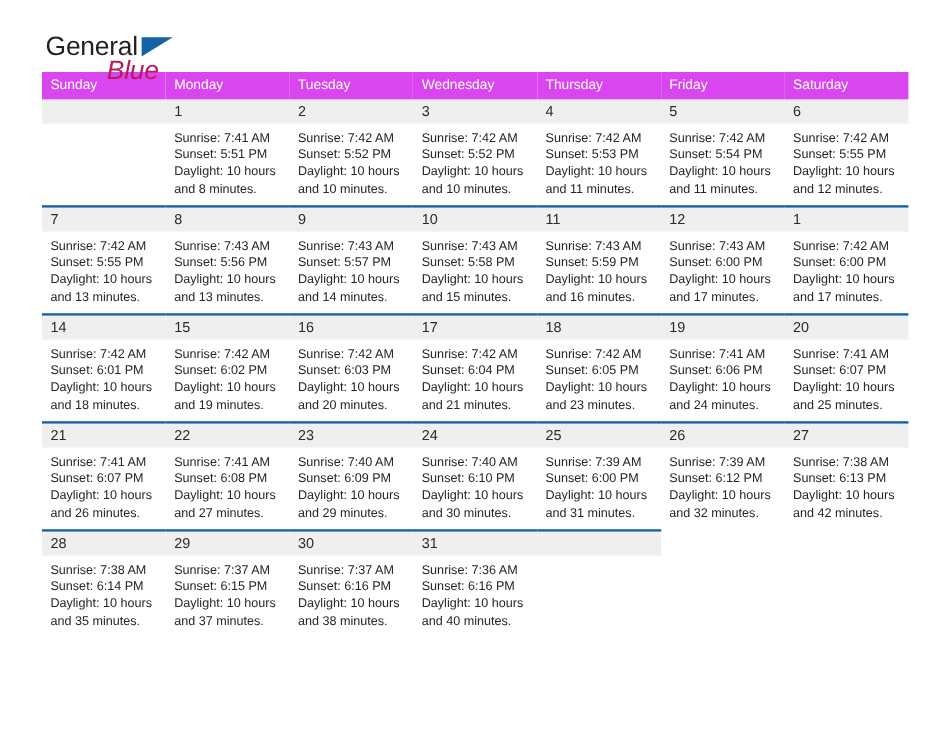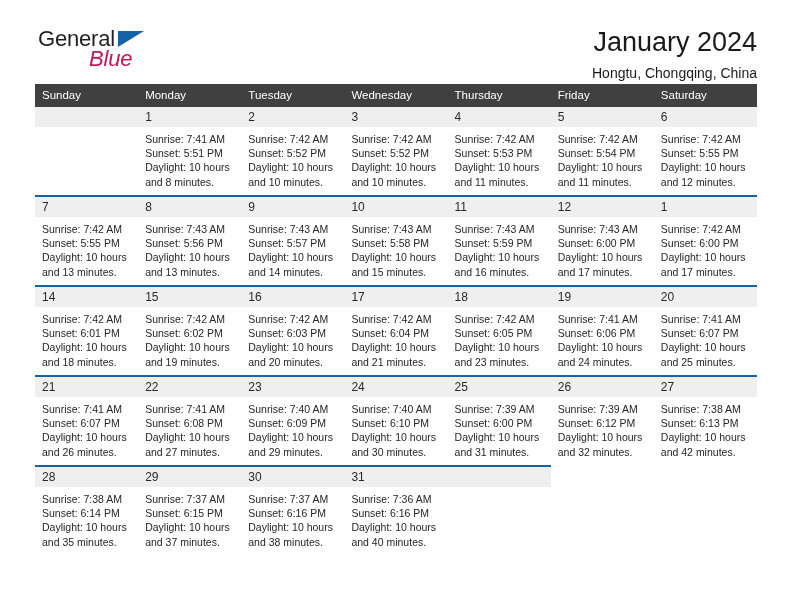--- a/index.html
+++ b/index.html
@@ -18,21 +18,21 @@
     width: 792px;
     height: 612px;
     box-sizing: border-box;
     padding: 0 35px;
   }
   
   .header {
     display: flex;
     align-items: flex-start;
     justify-content: space-between;
-    height: 84px;
+    height: 60px;
     padding-top: 26px;
     box-sizing: border-box;
   }
   .logo {
     position: relative;
     width: 170px;
     height: 48px;
   }
   .logo-general {
     position: absolute;
@@ -78,21 +78,21 @@
     line-height: 20px;
     margin: 5px 0 0 0;
   }
   
   .calendar {
     width: 722px;
     border-collapse: collapse;
     table-layout: fixed;
   }
   .calendar th {
-    background: #404040;
+    background: #d946ef;
     color: #ffffff;
     font-size: 11.5px;
     font-weight: normal;
     text-align: left;
     padding: 5px 0 6px 7px;
     height: 11px;
     border: none;
   }
   .week-row > td {
     vertical-align: top;
@@ -139,24 +139,20 @@
 <div class="page">
 
   <div class="header">
 
     <div class="logo">
       <span class="logo-general">General</span>
       <span class="logo-tri"></span>
       <span class="logo-blue">Blue</span>
     </div>
 
-    <div class="title-block">
-      <h1 class="cal-title">January 2024</h1>
-      <div class="cal-subtitle">Hongtu, Chongqing, China</div>
-    </div>
 
   </div>
 
   <table class="calendar">
     <thead>
       <tr>
         <th>Sunday</th>
         <th>Monday</th>
         <th>Tuesday</th>
         <th>Wednesday</th>

